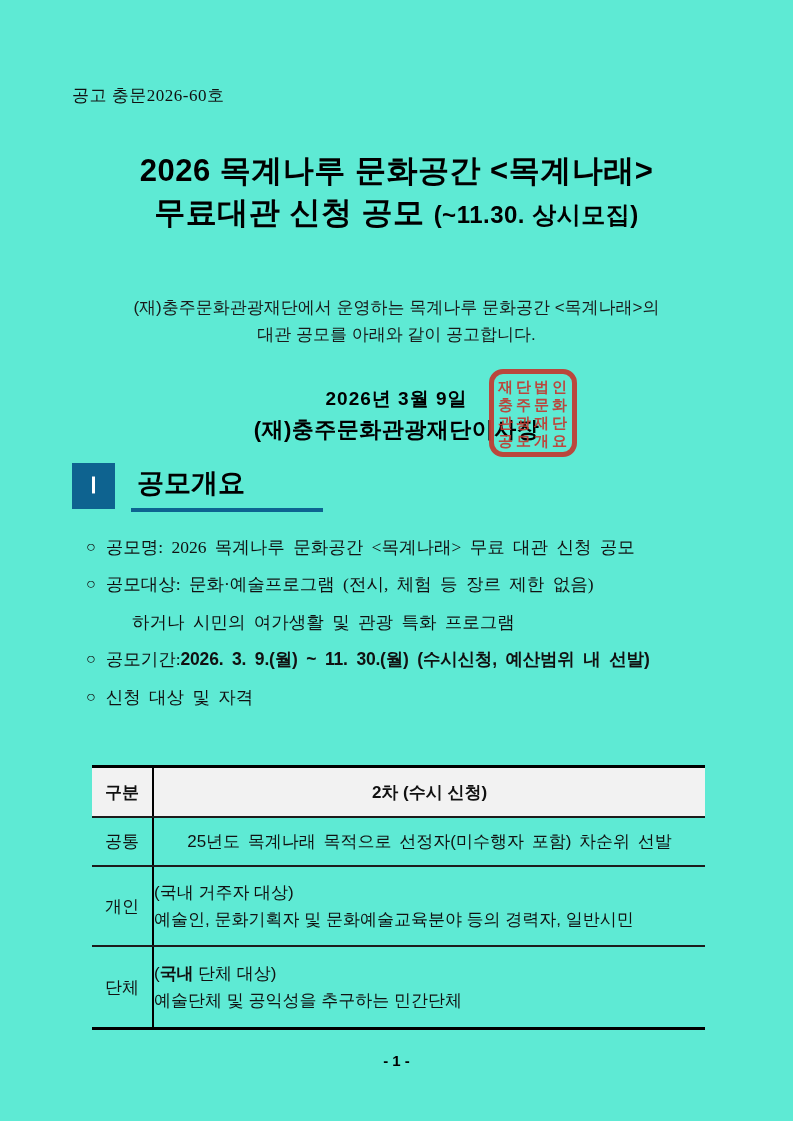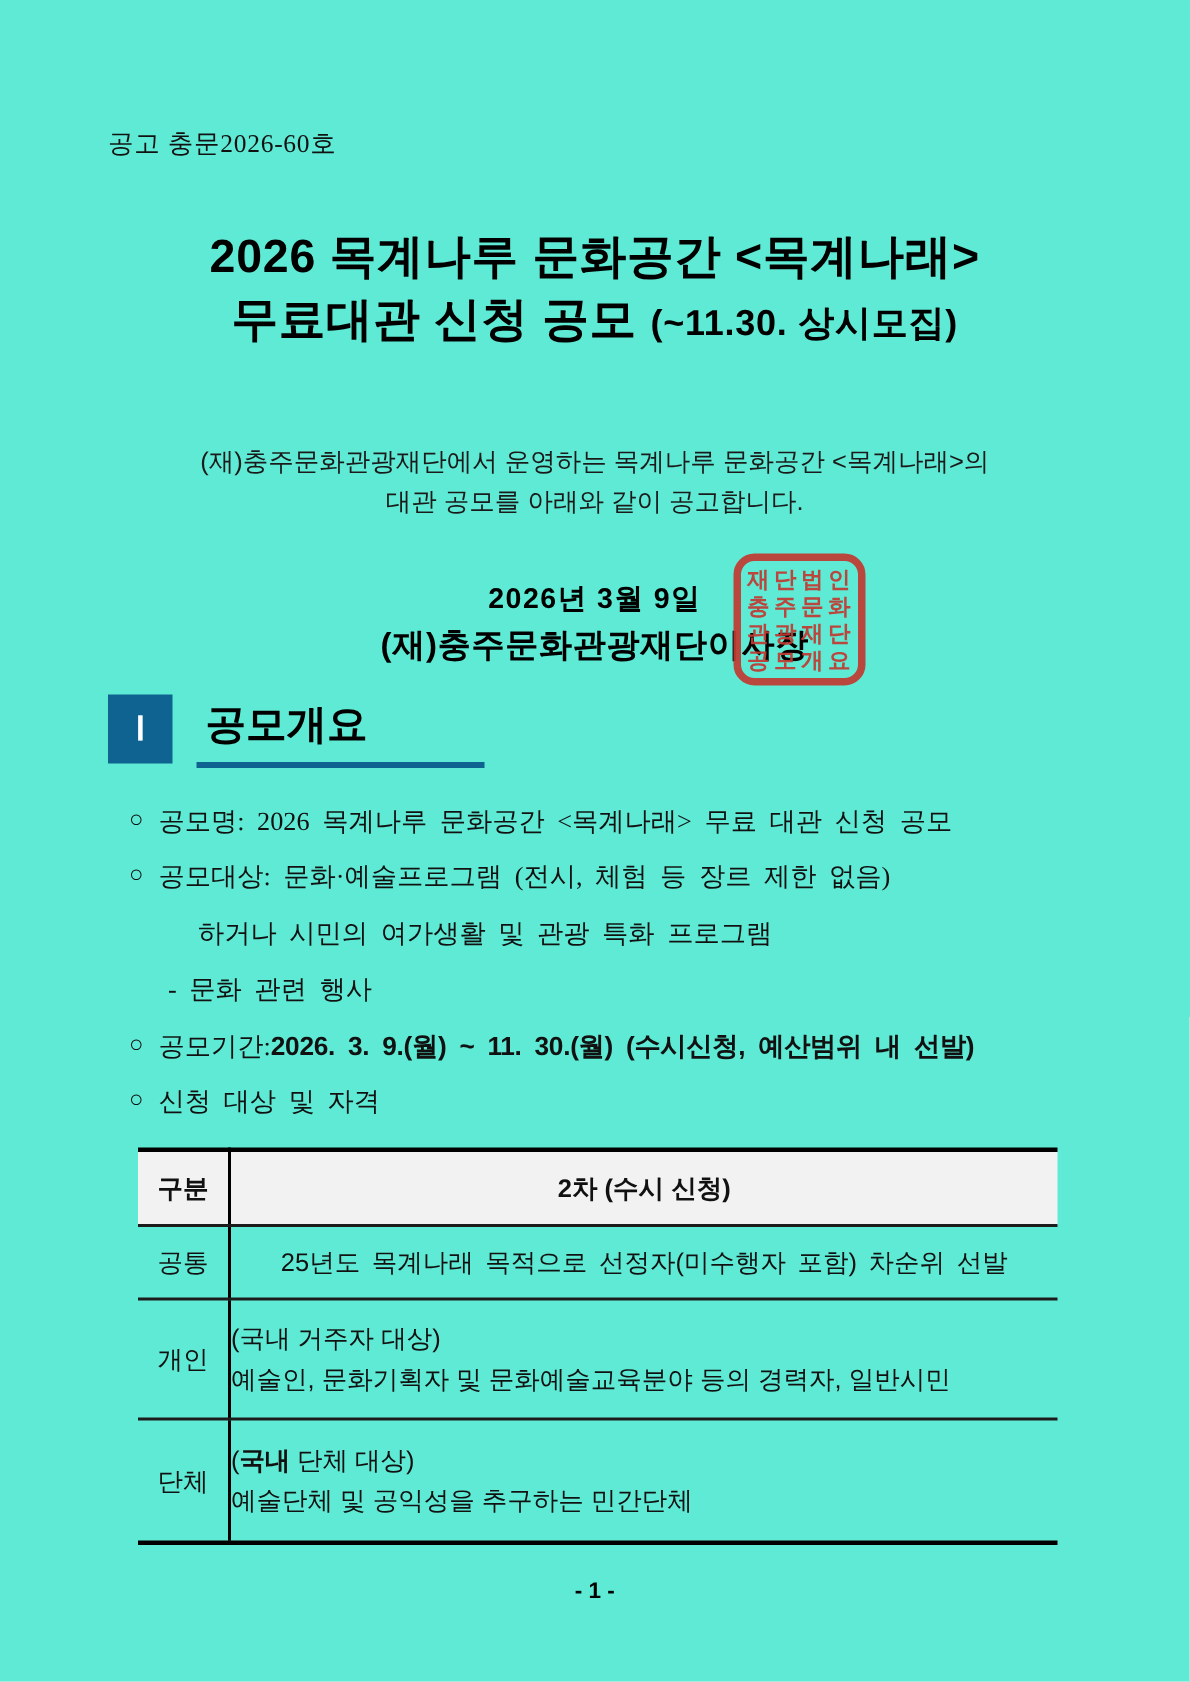--- a/index.html
+++ b/index.html
@@ -102,21 +102,20 @@
   <div class="bullets">
     <div class="b-line">
         <span class="marker">○</span>
         <span>공모명: 2026 목계나루 문화공간 &lt;목계나래&gt; 무료 대관 신청 공모</span>
       </div>
     <div class="b-line">
         <span class="marker">○</span>
         <span>공모대상: 문화·예술프로그램 (전시, 체험 등 장르 제한 없음)</span>
       </div>
     <div class="b-line sub2">하거나 시민의 여가생활 및 관광 특화 프로그램</div>
-    <div class="b-line sub1">- 문화 관련 행사</div>
     <div class="b-line">
         <span class="marker">○</span>
         <span>공모기간: </span>
         <span class="bold-gothic">2026. 3. 9.(월) ~ 11. 30.(월) (수시신청, 예산범위 내 선발)</span>
       </div>
     <div class="b-line">
         <span class="marker">○</span>
         <span>신청 대상 및 자격</span>
       </div>
   </div>

